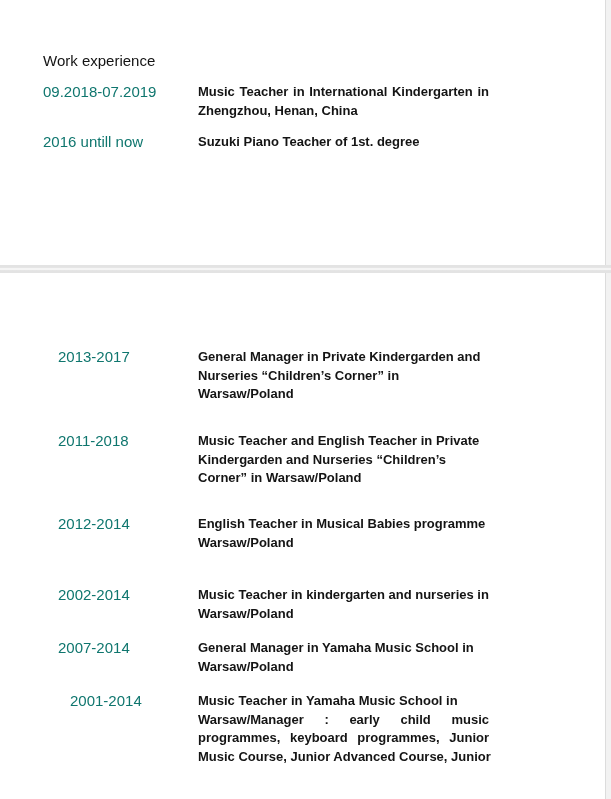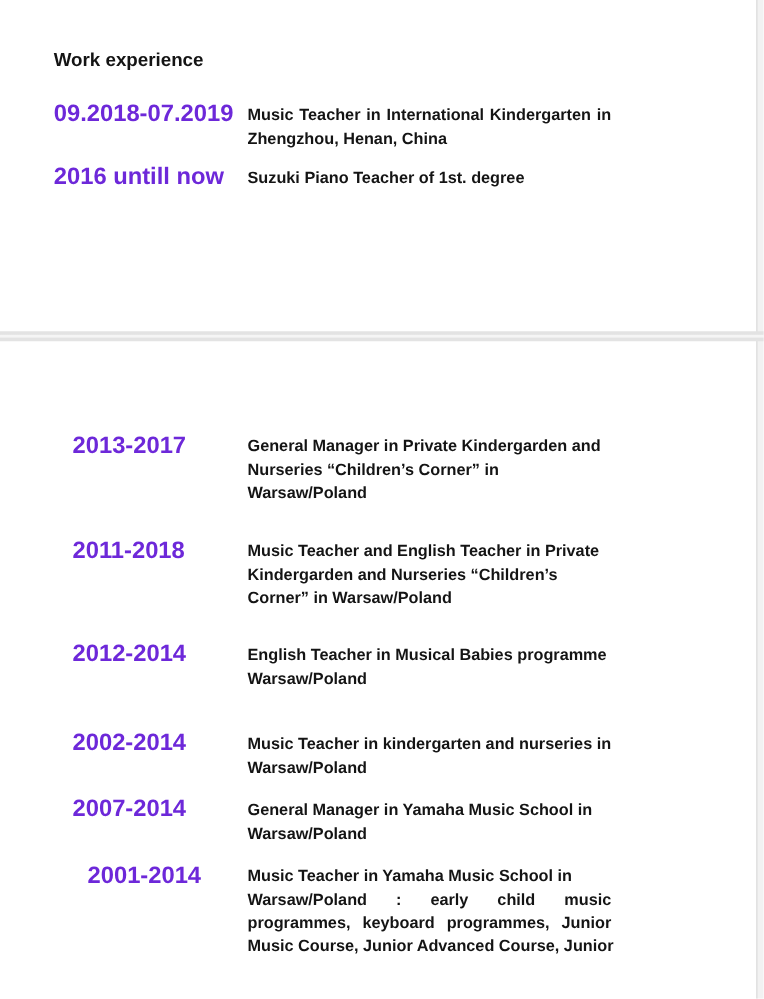--- a/index.html
+++ b/index.html
@@ -45,36 +45,36 @@
       to bottom,
       #e3e3e3 0%, #e3e3e3 30%,
       #f5f5f5 42%, #f5f5f5 58%,
       #e3e3e3 70%, #e3e3e3 100%
     );
     z-index: 4;
   }
   .heading {
     position: absolute;
     left: 43px;
-    top: 40px;
+    top: 52px;
     margin: 0;
     font-size: 15px;
     line-height: 18.5px;
-    font-weight: bold;
+    font-weight: normal;
     color: #141414;
     white-space: nowrap;
   }
   .row { position: absolute; left: 0; width: 605px; }
   .period {
     position: absolute;
     top: 0;
-    font-size: 19px;
+    font-size: 15px;
     line-height: 18.5px;
-    font-weight: bold;
-    color: #6d28d9;
+    font-weight: normal;
+    color: #0f766e;
     white-space: nowrap;
   }
   .desc {
     position: absolute;
     top: 0;
     left: 198px;
     width: 291px;
     font-size: 13px;
     line-height: 18.5px;
     font-weight: bold;
@@ -150,21 +150,21 @@
     <div class="period" style="left: 58px;">2007-2014</div>
     <div class="desc">
             <div class="line">General Manager in Yamaha Music School in</div>
             <div class="line">Warsaw/Poland</div>
           </div>
   </div>
         <div class="row" style="top: 419px;">
     <div class="period" style="left: 70px;">2001-2014</div>
     <div class="desc">
             <div class="line">Music Teacher in Yamaha Music School in</div>
-            <div class="line just">Warsaw/Poland : early child music</div>
+            <div class="line just">Warsaw/Manager : early child music</div>
             <div class="line just">programmes, keyboard programmes, Junior</div>
             <div class="line">Music Course, Junior Advanced Course, Junior</div>
           </div>
   </div>
       </div>
   </div>
 
   <div class="edge-strip"></div>
 
 </div>

